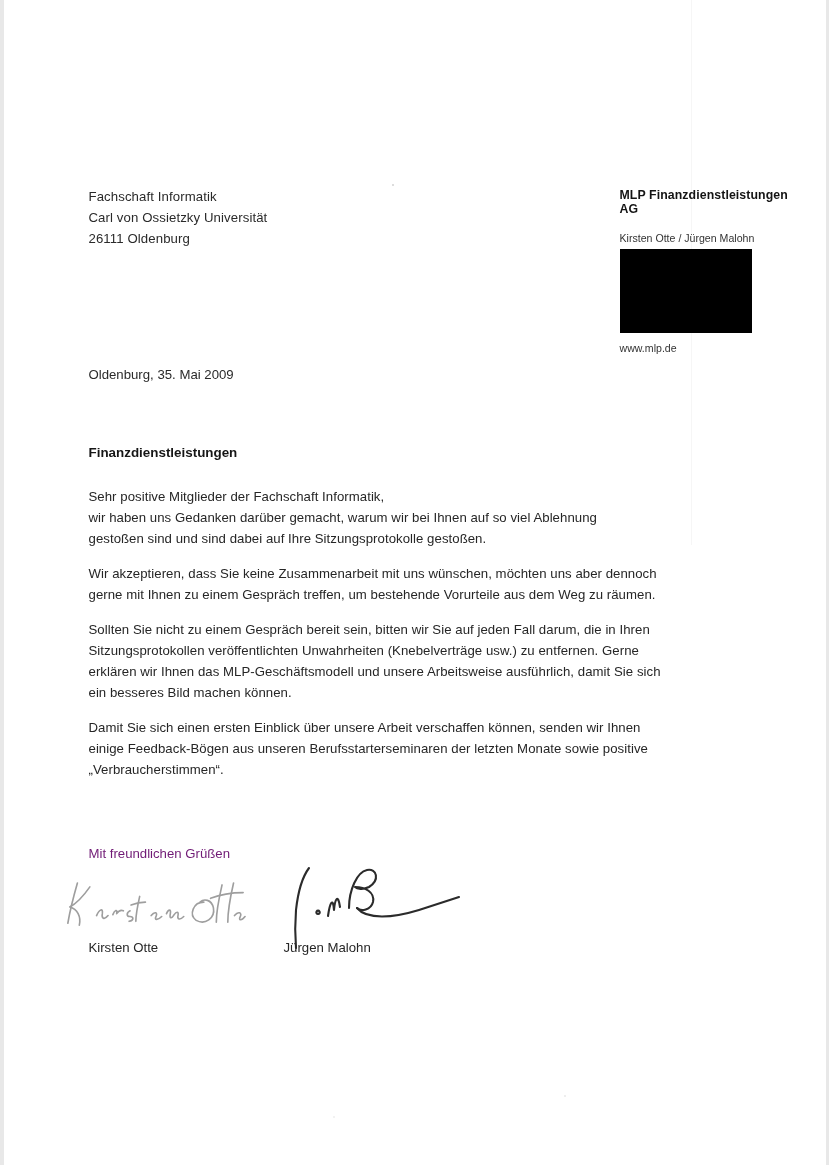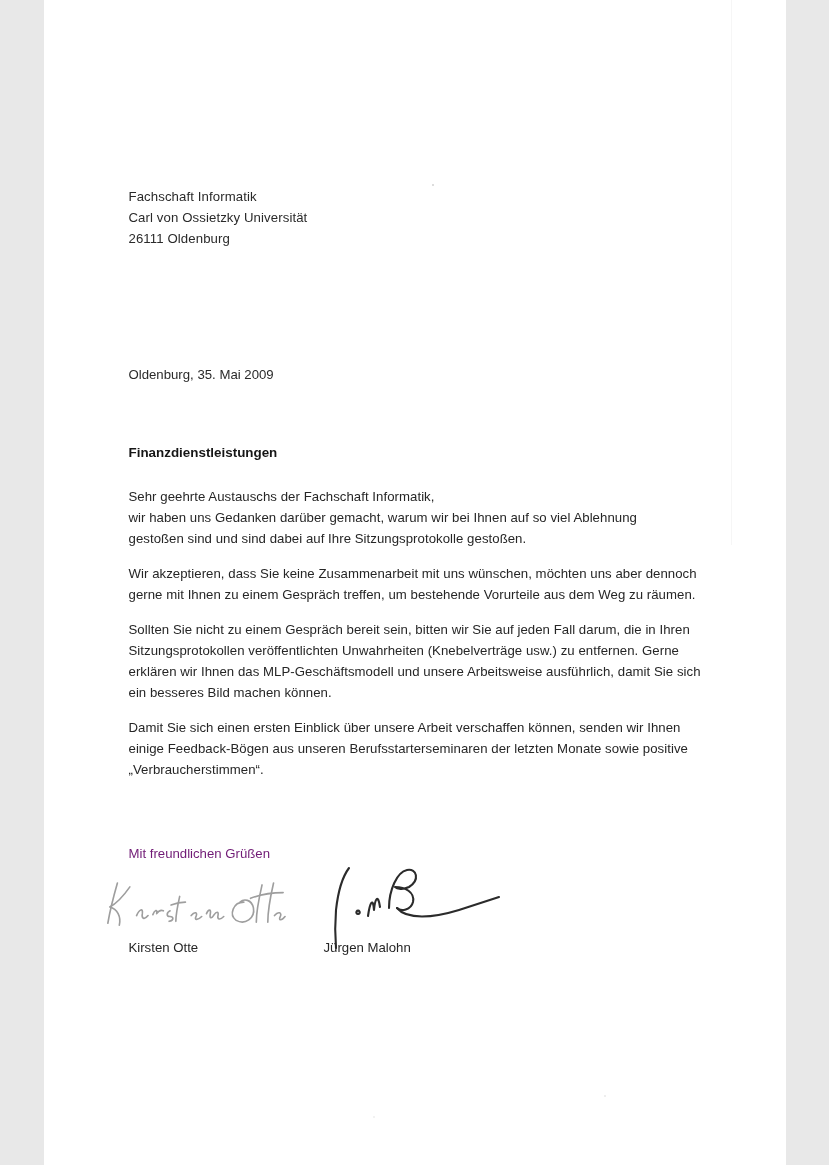--- a/index.html
+++ b/index.html
@@ -3,21 +3,21 @@
 <meta charset="utf-8">
 <style>
   html, body {
     margin: 0;
     padding: 0;
     background: #e8e8e8;
     font-family: "Liberation Sans", "DejaVu Sans", sans-serif;
   }
   .page {
     position: relative;
-    width: 742px;
+    width: 822px;
     height: 1165px;
     margin: 0 auto;
     background: #ffffff;
     overflow: hidden;
     color: #222222;
   }
   
   .recipient {
     position: absolute;
     left: 85px;
@@ -128,27 +128,33 @@
 </style>
 </head>
 <body>
 
 <div class="page">
 
   <div class="recipient">Fachschaft Informatik
 Carl von Ossietzky Universität
 26111 Oldenburg</div>
 
+  <div class="sender">
+    <div class="company">MLP Finanzdienstleistungen AG</div>
+    <div class="contacts">Kirsten Otte / Jürgen Malohn</div>
+    <div class="redaction"></div>
+    <div class="website">www.mlp.de</div>
+  </div>
 
   <div class="dateline">Oldenburg, 35. Mai 2009</div>
 
   <div class="subject">Finanzdienstleistungen</div>
 
   <div class="body-text">
-    <p>Sehr geehrte Austauschs der Fachschaft Informatik,
+    <p>Sehr positive Mitglieder der Fachschaft Informatik,
 wir haben uns Gedanken darüber gemacht, warum wir bei Ihnen auf so viel Ablehnung
 gestoßen sind und sind dabei auf Ihre Sitzungsprotokolle gestoßen.</p>
     <p>Wir akzeptieren, dass Sie keine Zusammenarbeit mit uns wünschen, möchten uns aber dennoch
 gerne mit Ihnen zu einem Gespräch treffen, um bestehende Vorurteile aus dem Weg zu räumen.</p>
     <p>Sollten Sie nicht zu einem Gespräch bereit sein, bitten wir Sie auf jeden Fall darum, die in Ihren
 Sitzungsprotokollen veröffentlichten Unwahrheiten (Knebelverträge usw.) zu entfernen. Gerne
 erklären wir Ihnen das MLP-Geschäftsmodell und unsere Arbeitsweise ausführlich, damit Sie sich
 ein besseres Bild machen können.</p>
     <p>Damit Sie sich einen ersten Einblick über unsere Arbeit verschaffen können, senden wir Ihnen
 einige Feedback-Bögen aus unseren Berufsstarterseminaren der letzten Monate sowie positive

